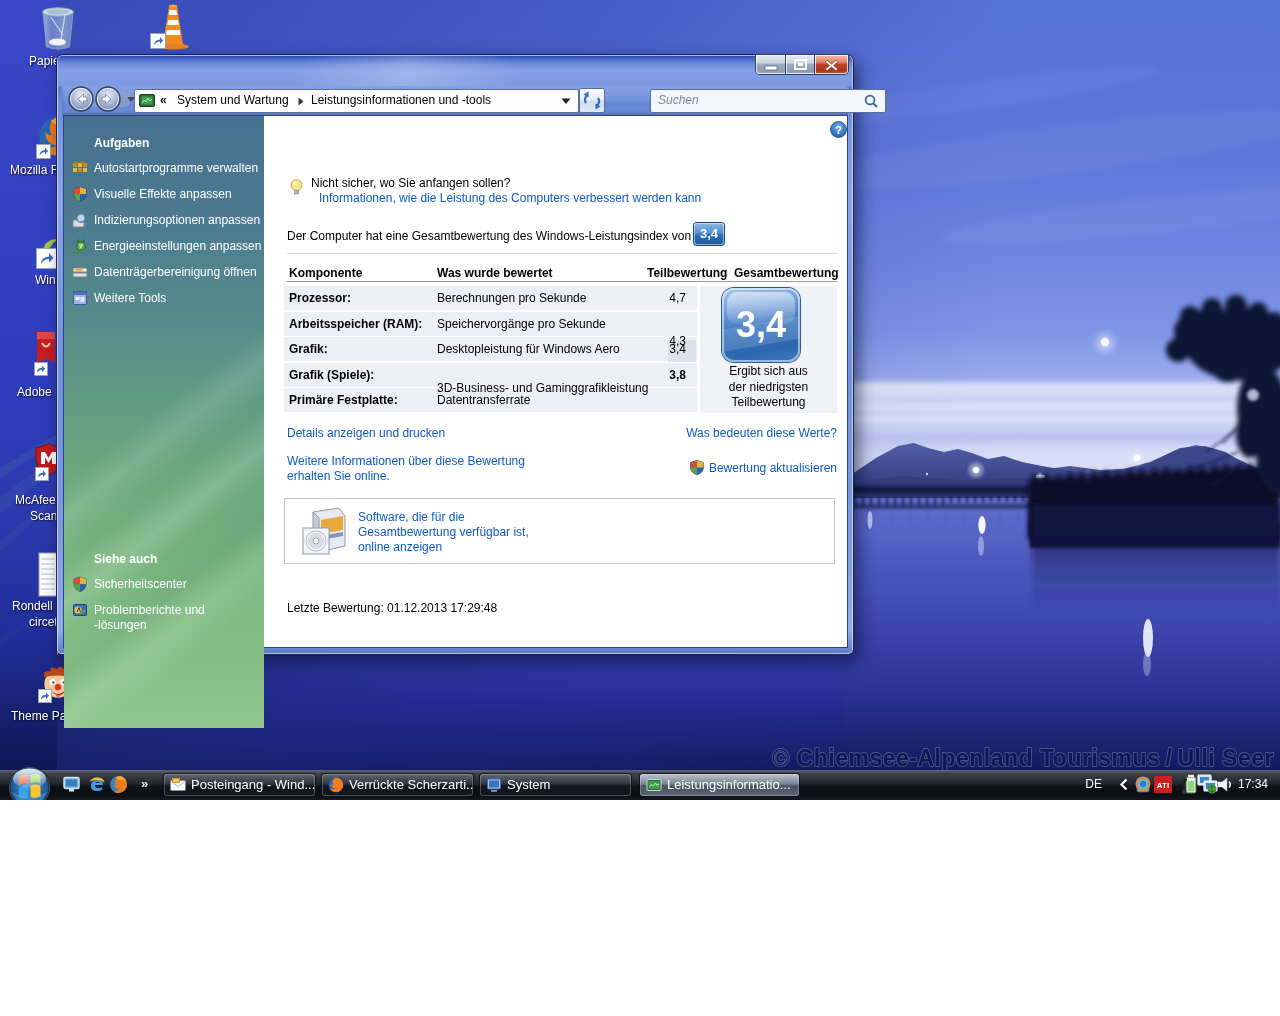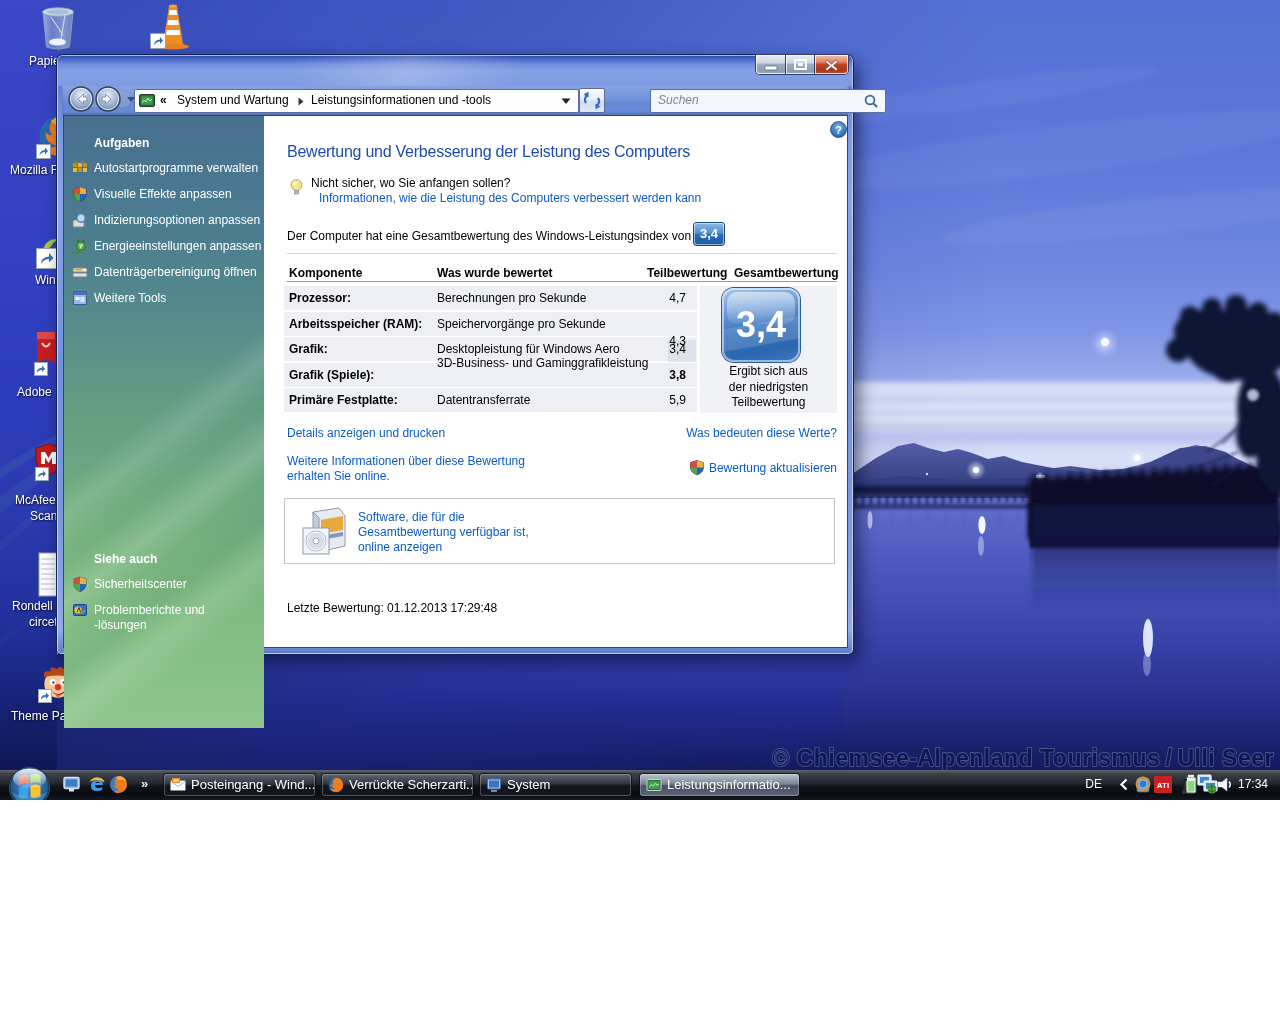--- a/index.html
+++ b/index.html
@@ -427,21 +427,20 @@
           <defs>
               <radialGradient id="helpg" cx="0.5" cy="0.35" r="0.7">
                 <stop offset="0" stop-color="#7fb2e8"></stop>
                 <stop offset="0.6" stop-color="#3d7cc8"></stop>
                 <stop offset="1" stop-color="#2058a0"></stop>
               </radialGradient>
             </defs>
           <circle cx="8.5" cy="8.5" r="8" fill="url(#helpg)" stroke="#1a4a88" stroke-width="0.8"></circle>
           <text x="8.5" y="12.5" text-anchor="middle" font-size="11" font-weight="bold" fill="#fff" font-family="Liberation Sans">?</text>
         </svg>
-        <h1>Bewertung und Verbesserung der Leistung des Computers</h1>
         <svg style="position:absolute;left:26px;top:62px;" width="13" height="24">
           <circle cx="6.5" cy="7" r="5.5" fill="#f4e48a" stroke="#b89c30" stroke-width="0.8"></circle>
           <circle cx="5" cy="5.5" r="2" fill="#fdf8d0"></circle>
           <rect x="4.5" y="12.5" width="4" height="3.5" fill="#b0b8c8" stroke="#808a9a" stroke-width="0.6"></rect>
         </svg>
         <div class="txt" style="left:47px;top:60px;">Nicht sicher, wo Sie anfangen sollen?</div>
         <div class="txt" style="left:23px;top:113px;">Der Computer hat eine Gesamtbewertung des Windows-Leistungsindex von</div>
         <div class="txt" style="left:55px;top:75px;"><a class="lnk">Informationen, wie die Leistung des Computers verbessert werden kann</a></div>
         <div id="minibadge">3,4</div>
         <div style="position:absolute;left:23px;top:137px;width:550px;height:1px;background:#d7d7d7;"></div>
@@ -459,25 +458,24 @@
         <div class="txt tb" style="left:25px;top:175px;">Prozessor:</div>
         <div class="txt" style="left:173px;top:175px;">Berechnungen pro Sekunde</div>
         <div class="txt vnum" style="top:175px;">4,7</div>
         <div class="txt tb" style="left:25px;top:200.6px;">Arbeitsspeicher (RAM):</div>
         <div class="txt" style="left:173px;top:200.6px;">Speichervorgänge pro Sekunde</div>
         <div class="txt vnum" style="top:200.6px;margin-top:17px;">4,3</div>
         <div class="txt tb" style="left:25px;top:226.2px;">Grafik:</div>
         <div class="txt" style="left:173px;top:226.2px;">Desktopleistung für Windows Aero</div>
         <div class="txt vnum" style="top:226.2px;">3,4</div>
         <div class="txt tb" style="left:25px;top:251.8px;">Grafik (Spiele):</div>
-        <div class="txt" style="left:173px;top:240px;">3D-Business- und Gaminggrafikleistung</div>
+        <div class="txt" style="left:173px;top:265px;">3D-Business- und Gaminggrafikleistung</div>
         <div class="txt vnum" style="top:251.8px;font-weight:bold;">3,8</div>
         <div class="txt tb" style="left:25px;top:277.4px;">Primäre Festplatte:</div>
         <div class="txt" style="left:173px;top:277.4px;">Datentransferrate</div>
-        <div class="txt vnum" style="top:277.4px;">5,9</div>
         <div id="bigcell"></div>
         <div id="bigbadge"><span style="position:relative;z-index:2;">3,4</span></div>
         <div class="txt" style="left:436px;top:248px;width:137px;text-align:center;">Ergibt sich aus</div>
         <div class="txt" style="left:436px;top:263.5px;width:137px;text-align:center;">der niedrigsten</div>
         <div class="txt" style="left:436px;top:279px;width:137px;text-align:center;">Teilbewertung</div>
         <div class="txt" style="left:23px;top:310px;"><a class="lnk">Details anzeigen und drucken</a></div>
         <div class="txt" style="right:10px;top:310px;"><a class="lnk">Was bedeuten diese Werte?</a></div>
         <div class="txt" style="left:23px;top:338px;"><a class="lnk">Weitere Informationen über diese Bewertung</a></div>
         <div class="txt" style="left:23px;top:353px;"><a class="lnk">erhalten Sie online.</a></div>
         <svg style="position:absolute;left:426px;top:344px;" width="14" height="15">

